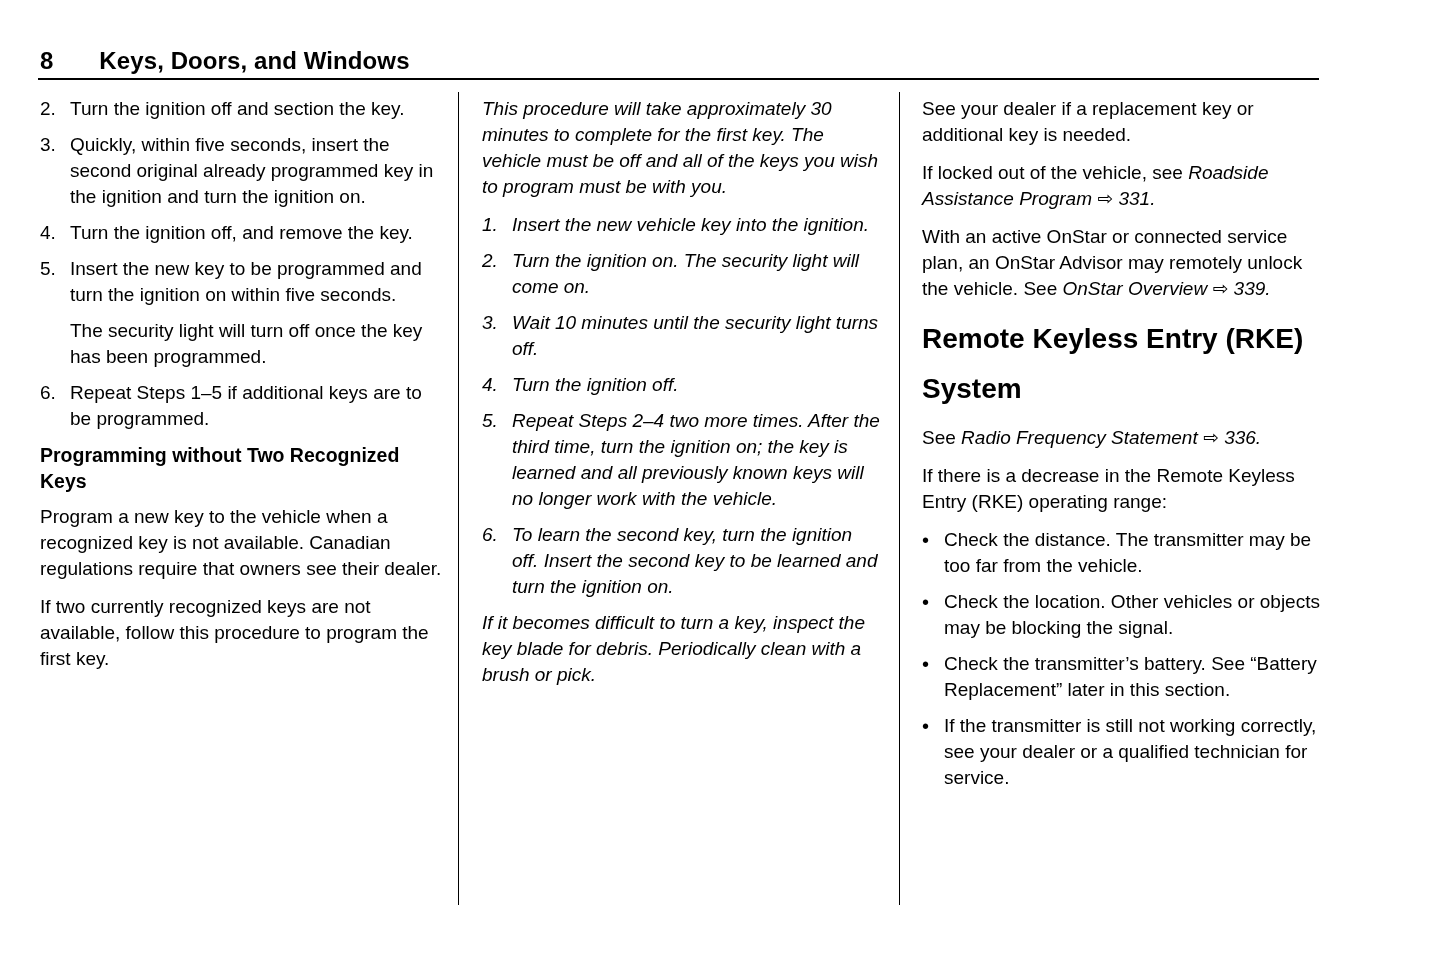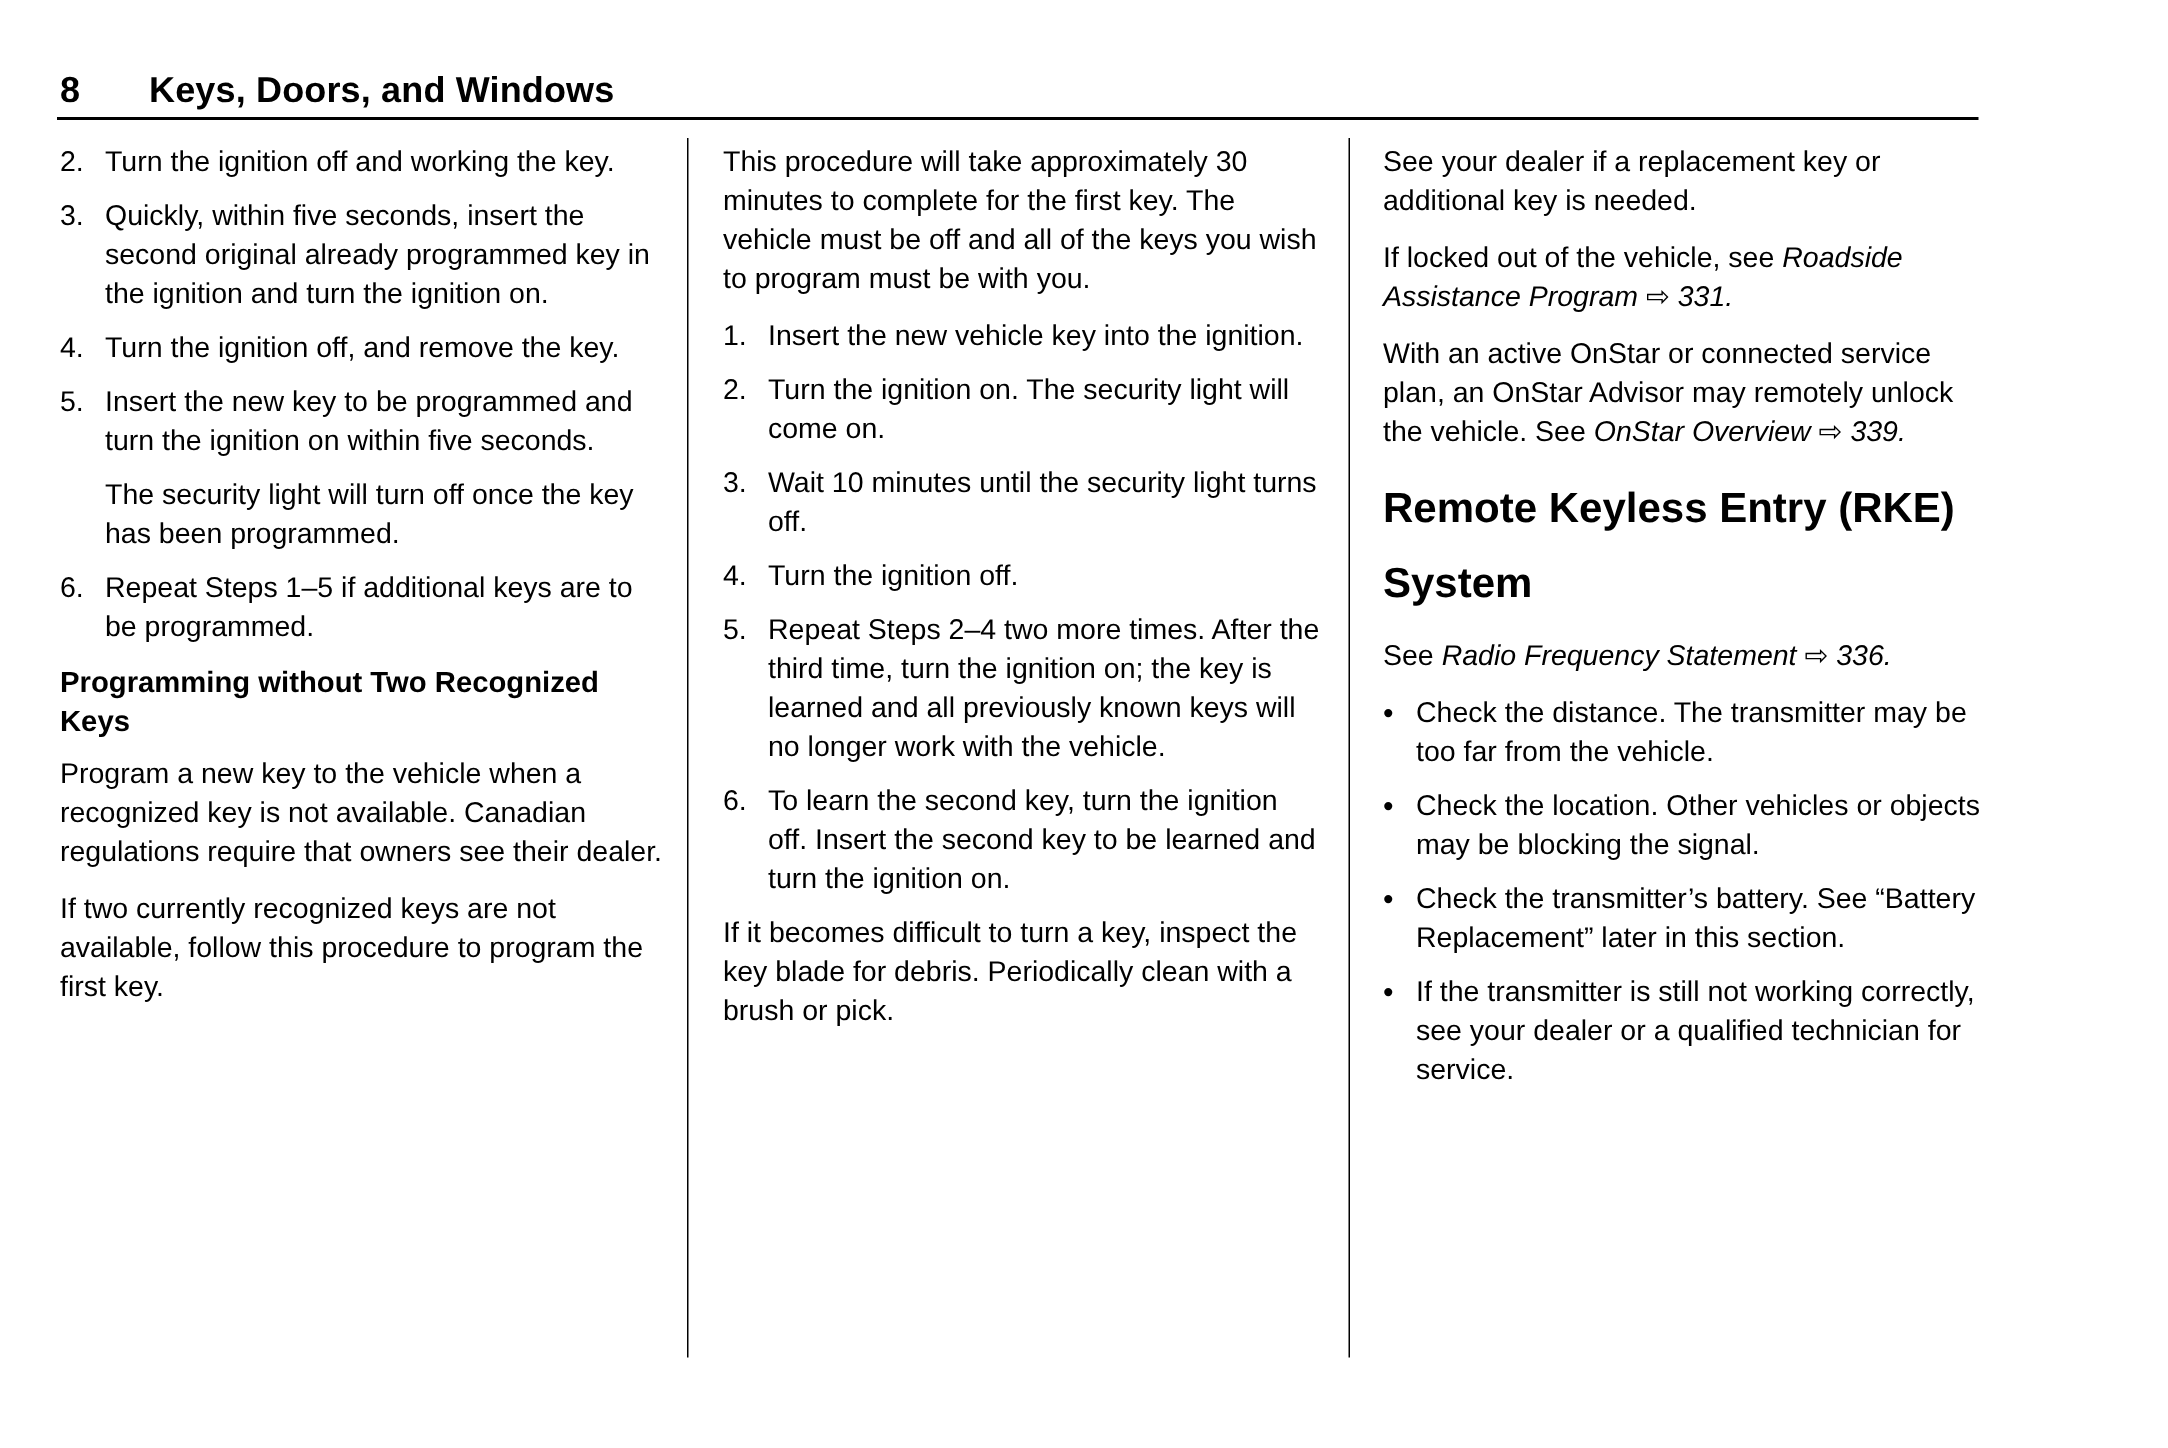--- a/index.html
+++ b/index.html
@@ -12,21 +12,21 @@
   }
   .header { position:absolute; top:48px; left:40px; white-space:nowrap; }
   .pagenum { font-weight:bold; font-size:24px; }
   .title { font-weight:bold; font-size:24px; margin-left:46px; letter-spacing:0.1px; }
   .rule { position:absolute; top:78px; left:38px; width:1281px; height:2px; background:#000; }
   .vdiv { position:absolute; top:92px; height:813px; width:1px; background:#000; }
   .vdiv1 { left:458px; }
   .vdiv2 { left:899px; }
   .col { position:absolute; top:96px; }
   .col1 { left:40px;  width:404px; }
-  .col2 { left:482px; width:398px; }
+  .col2 { left:482px; width:398px;font-style:italic; }
   .col3 { left:922px; width:400px; }
   .step { display:flex; margin-bottom:10px; }
   .step .num { flex:0 0 30px; width:30px; }
   .step .txt { flex:1; }
   .col p { margin:0 0 12px 0; }
   .subhead { font-weight:bold; font-size:19.5px; margin:4px 0 10px 0; }
   .bighead { font-weight:bold; font-size:28px; line-height:50px; margin:6px 0 11px 0; }
   .bullet { display:flex; margin-bottom:10px; }
   .bullet .bmark { flex:0 0 22px; width:22px; }
   .bullet .bmark::before { content:"\2022"; font-size:20px; }
@@ -42,21 +42,21 @@
     <span class="pagenum">8</span><span class="title">Keys, Doors, and Windows</span>
   </div>
   <div class="rule"></div>
 
   <div class="vdiv vdiv1"></div>
   <div class="vdiv vdiv2"></div>
 
   <section class="col col1">
     <div class="step">
       <span class="num">2.</span>
-      <span class="txt">Turn the ignition off and working the key.</span>
+      <span class="txt">Turn the ignition off and section the key.</span>
     </div>
     <div class="step">
       <span class="num">3.</span>
       <span class="txt">Quickly, within five seconds, insert the second original already programmed key in the ignition and turn the ignition on.</span>
     </div>
     <div class="step">
       <span class="num">4.</span>
       <span class="txt">Turn the ignition off, and remove the key.</span>
     </div>
     <div class="step">
@@ -104,20 +104,21 @@
     </div>
     <p>If it becomes difficult to turn a key, inspect the key blade for debris. Periodically clean with a brush or pick.</p>
   </section>
 
   <section class="col col3">
     <p>See your dealer if a replacement key or additional key is needed.</p>
     <p><span>If locked out of the vehicle, see </span><em>Roadside Assistance Program ⇨ 331.</em></p>
     <p><span>With an active OnStar or connected service plan, an OnStar Advisor may remotely unlock the vehicle. See </span><em>OnStar Overview ⇨ 339.</em></p>
     <h2 class="bighead">Remote Keyless Entry (RKE) System</h2>
     <p><span>See </span><em>Radio Frequency Statement ⇨ 336.</em></p>
+    <p>If there is a decrease in the Remote Keyless Entry (RKE) operating range:</p>
     <div class="bullet">
       <span class="bmark"></span>
       <span class="txt">Check the distance. The transmitter may be too far from the vehicle.</span>
     </div>
     <div class="bullet">
       <span class="bmark"></span>
       <span class="txt">Check the location. Other vehicles or objects may be blocking the signal.</span>
     </div>
     <div class="bullet">
       <span class="bmark"></span>

